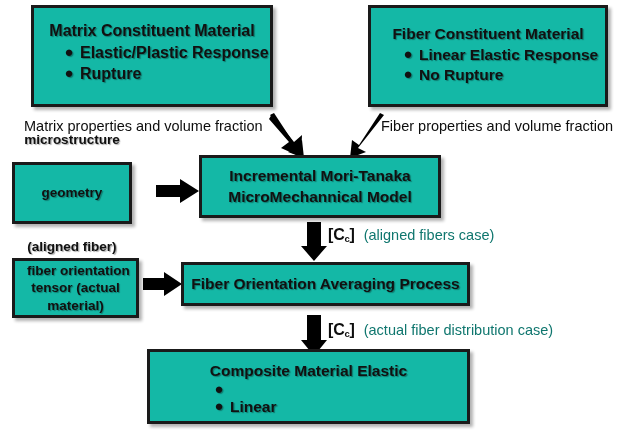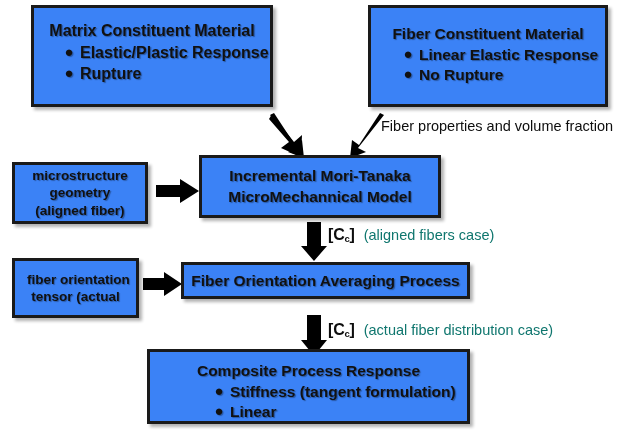--- a/index.html
+++ b/index.html
@@ -16,21 +16,21 @@
     width: 617px;
     height: 430px;
     background: #ffffff;
     overflow: hidden;
   }
 
   
   .box {
     position: absolute;
     box-sizing: border-box;
-    background: #3b82f6;
+    background: #14b8a6;
     border: 3px solid #1a1a1a;
     box-shadow: 3px 3px 3px rgba(0,0,0,0.30);
     display: flex;
     flex-direction: column;
     justify-content: center;
   }
 
   .title {
     text-align: center;
     font-weight: bold;
@@ -76,22 +76,23 @@
 
   #box-fiber {
     left: 368px; top: 5px; width: 240px; height: 102px;
     padding: 6px 0 8px 0;
     justify-content: flex-start;
   }
   #box-fiber .title { font-size: 15.5px; margin: 11px 0 2px 0; }
   #box-fiber .bullets { margin-left: 26px; font-size: 15.5px; }
 
   #box-micro {
-    left: 12px; top: 162px; width: 136px; height: 62px;
+    left: 12px; top: 162px; width: 120px; height: 62px;
     padding: 16px 4px;
+    gap: 36px;
   }
   #box-micro .line {
     text-align: center;
     font-weight: bold;
     font-size: 13.5px;
     color: #111111;
     text-shadow: 1.1px 1.1px 1px rgba(0,0,0,0.32);
     line-height: 1.28;
     white-space: nowrap;
   }
@@ -118,21 +119,21 @@
     text-align: center;
     font-weight: bold;
     font-size: 13.5px;
     color: #111111;
     text-shadow: 1.1px 1.1px 1px rgba(0,0,0,0.32);
     line-height: 1.28;
     white-space: nowrap;
   }
 
   #box-avg {
-    left: 181px; top: 262px; width: 289px; height: 37px;
+    left: 181px; top: 262px; width: 289px; height: 44px;
     padding: 0 6px;
     align-items: center;
   }
   #box-avg .line {
     text-align: center;
     font-weight: bold;
     font-size: 15.5px;
     color: #111111;
     text-shadow: 1.2px 1.2px 1.1px rgba(0,0,0,0.35);
     white-space: nowrap;
@@ -216,20 +217,21 @@
           <span class="dot">●</span>
           <span>Linear Elastic Response</span>
         </li>
       <li>
           <span class="dot">●</span>
           <span>No Rupture</span>
         </li>
     </ul>
   </div>
 
+  <div class="annot" id="lbl-matrix-props">Matrix properties and volume fraction</div>
   <div class="annot" id="lbl-fiber-props">Fiber properties and volume fraction</div>
 
   <div class="arrow" style="left:268px; top:112px;">
     <svg width="46" height="48" viewBox="0 0 46 48">
       <path d="M4 2 L26 30 L34 23 L33 45 L13 36 L21 30 L1 7 Z" fill="#000000"></path>
       <path d="M2 3 L28 36 L20 40 L36 46 L34 28 L27 33 L6 1 Z" fill="#000000"></path>
     </svg>
   </div>
   <div class="arrow" style="left:340px; top:112px;">
     <svg width="46" height="48" viewBox="0 0 46 48">
@@ -261,20 +263,21 @@
   </div>
 
   <div class="cc-row" id="cc-aligned">
     <span class="cc-sym"><span>[C</span><sub>c</sub><span>]</span></span>
     <span class="cc-note">(aligned fibers case)</span>
   </div>
 
   <div class="box" id="box-tensor">
     <div class="line">fiber orientation</div>
     <div class="line">tensor (actual</div>
+    <div class="line">material)</div>
   </div>
 
   <div class="arrow" style="left:143px; top:272px;">
     <svg width="40" height="24" viewBox="0 0 40 24">
       <path d="M0 6 L21 6 L21 0 L39 12 L21 24 L21 18 L0 18 Z" fill="#000000"></path>
     </svg>
   </div>
 
   <div class="box" id="box-avg">
     <div class="line">Fiber Orientation Averaging Process</div>
@@ -285,25 +288,24 @@
       <path d="M6 0 L20 0 L20 25 L26 25 L13 41 L0 25 L6 25 Z" fill="#000000"></path>
     </svg>
   </div>
 
   <div class="cc-row" id="cc-actual">
     <span class="cc-sym"><span>[C</span><sub>c</sub><span>]</span></span>
     <span class="cc-note">(actual fiber distribution case)</span>
   </div>
 
   <div class="box" id="box-out">
-    <div class="title">Composite Process Response</div>
+    <div class="title">Composite Material Elastic</div>
     <ul class="bullets">
       <li>
           <span class="dot">●</span>
-          <span>Stiffness (tangent formulation)</span>
         </li>
       <li>
           <span class="dot">●</span>
           <span>Linear</span>
         </li>
     </ul>
   </div>
 
 </div>
 

